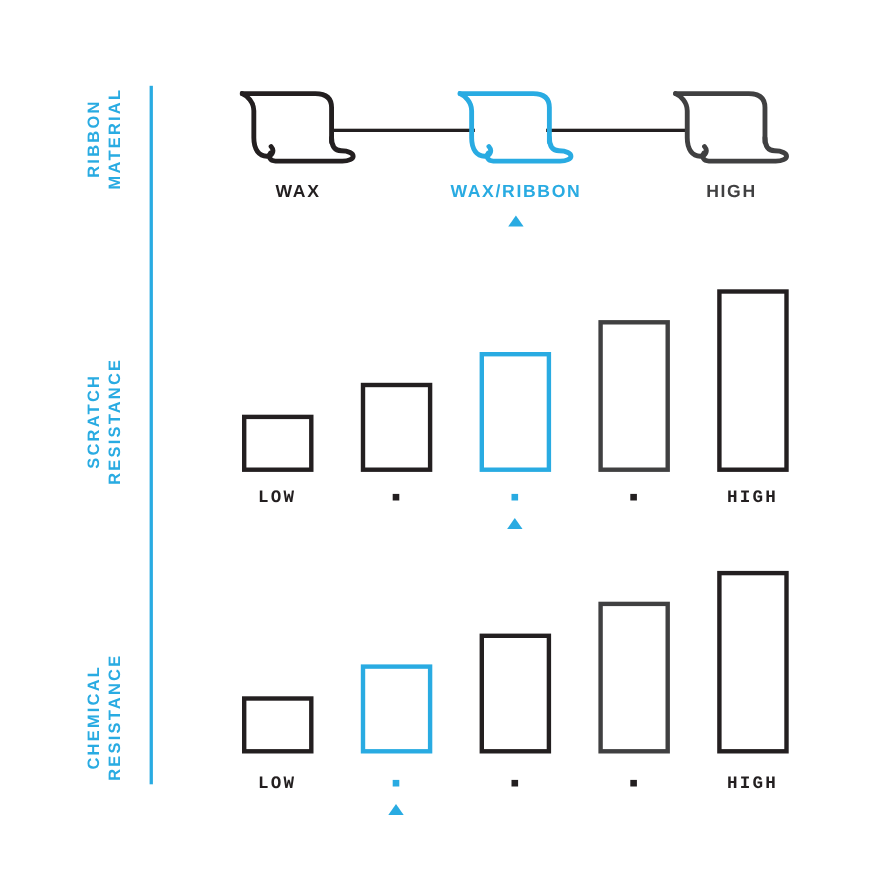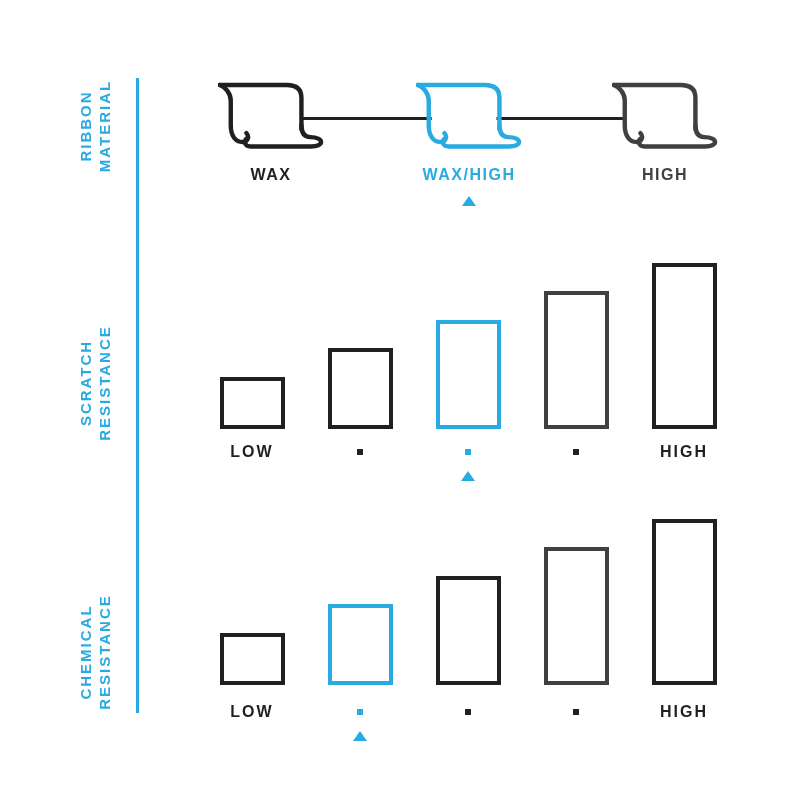--- a/index.html
+++ b/index.html
@@ -34,21 +34,21 @@
   }
   .ribbon-item{position:absolute;top:82px;width:106px;height:160px;}
   .ribbon-icon{display:block;}
   .ribbon-icon path{fill:none;stroke:currentColor;stroke-width:4.5;stroke-linecap:round;stroke-linejoin:round;}
   .ribbon-label{
     position:absolute;top:84px;left:50%;transform:translateX(-50%);
     white-space:nowrap;font-size:16px;font-weight:bold;letter-spacing:1.5px;
     color:currentColor;
     text-align:right;
   }
-  .chart-layer{position:absolute;inset:0;}
+  .chart-layer{position:absolute;inset:0;font-family:Liberation Mono, monospace;}
   .bar{
     position:absolute;box-sizing:border-box;background:transparent;
     border:4px solid var(--ink);
   }
   .tick-label{
     position:absolute;transform:translate(-50%,-50%);
     font-size:16px;font-weight:bold;letter-spacing:2px;color:var(--ink);
     white-space:nowrap;
   }
   .level-dot{
@@ -94,21 +94,21 @@
       <span class="ribbon-label">WAX</span>
     </div>
 
     <div class="ribbon-item" id="ribbon-item-1" style="left: 416px; color: rgb(41, 171, 226);">
       <svg class="ribbon-icon" viewBox="0 0 108 68" width="106" height="67">
         <rect x="16" y="3" width="66" height="54" fill="#ffffff" stroke="none"></rect>
         <path d="M2,3 H70 Q85,3 85,16 V48"></path>
         <path d="M2,3 C7,5 13,11 13,19 V44 C13,55 18,61 25,61 C30,61 32.5,56 29,52"></path>
         <path d="M85,44 Q85,56 94,56 C101,56 105,58.5 105,61 C105,63.5 101,65.5 95,65.5 H33 C28,65.5 26,61.5 28.5,58"></path>
       </svg>
-      <span class="ribbon-label">WAX/HIGH</span>
+      <span class="ribbon-label">WAX/RIBBON</span>
     </div>
 
     <div class="ribbon-item" id="ribbon-item-2" style="left: 612px; color: rgb(64, 64, 65);">
       <svg class="ribbon-icon" viewBox="0 0 108 68" width="106" height="67">
         <rect x="16" y="3" width="66" height="54" fill="#ffffff" stroke="none"></rect>
         <path d="M2,3 H70 Q85,3 85,16 V48"></path>
         <path d="M2,3 C7,5 13,11 13,19 V44 C13,55 18,61 25,61 C30,61 32.5,56 29,52"></path>
         <path d="M85,44 Q85,56 94,56 C101,56 105,58.5 105,61 C105,63.5 101,65.5 95,65.5 H33 C28,65.5 26,61.5 28.5,58"></path>
       </svg>
       <span class="ribbon-label">HIGH</span>

